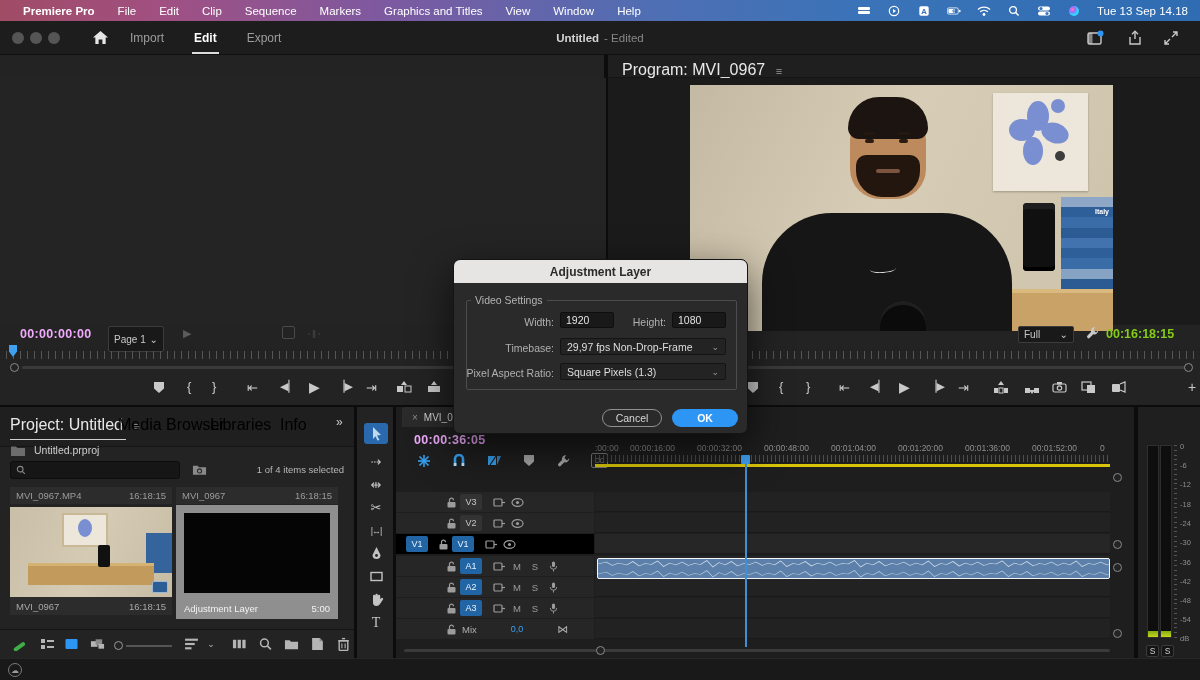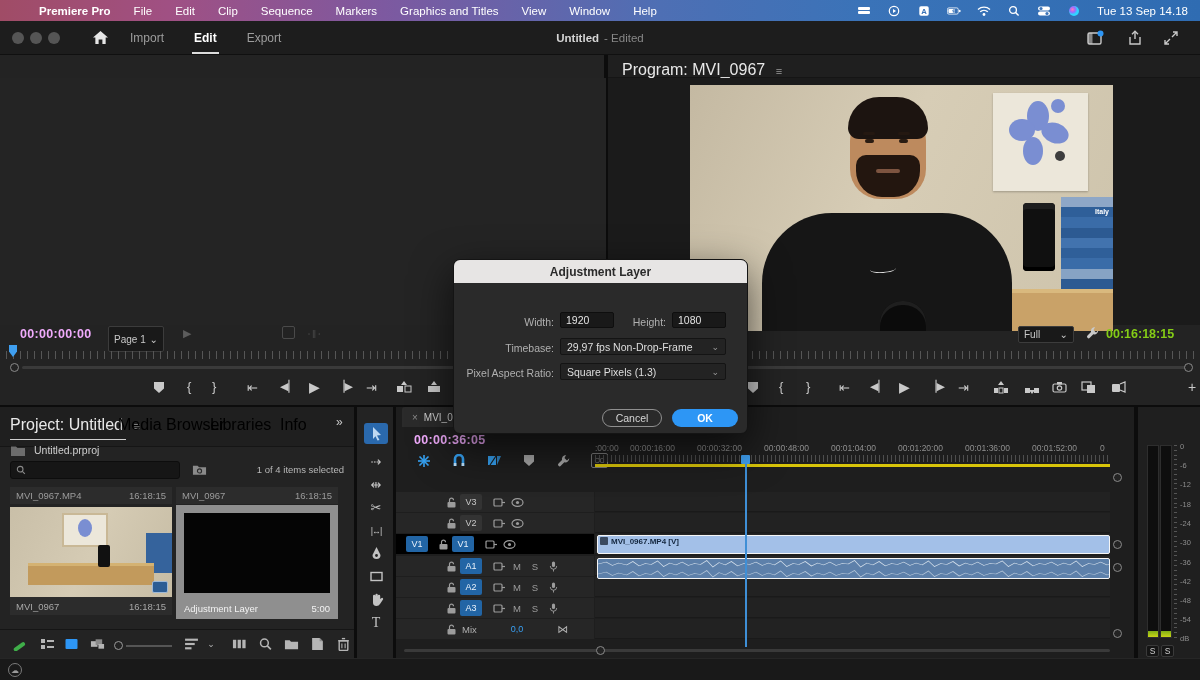--- a/index.html
+++ b/index.html
@@ -5,21 +5,21 @@
   * { margin:0; padding:0; box-sizing:border-box; }
   html,body { width:1200px; height:680px; overflow:hidden; background:#0c0c0c;
     font-family:"Liberation Sans", sans-serif; -webkit-font-smoothing:antialiased; }
   .abs { position:absolute; }
   #stage { position:relative; width:1200px; height:680px; background:#0c0c0c; }
 
   
   #menubar { left:0; top:0; width:1200px; height:21px;
     background:linear-gradient(90deg,#a04c66 0%,#a05083 14%,#7d59a0 32%,#4e6fb4 55%,#3a73b8 72%,#2f6cb2 100%);
     display:flex; align-items:center; color:#fff; font-size:11.5px; }
-  #menubar .menus { display:flex; gap:23px; padding-left:16px; align-items:center; }
+  #menubar .menus { display:flex; gap:23px; padding-left:0; align-items:center; }
   #menubar .menus .app-name { font-weight:bold; }
   #menubar .status { margin-left:auto; display:flex; gap:15px; align-items:center; padding-right:12px; }
   .apple-glyph { font-size:13px; line-height:1; }
   .mb-ic { display:inline-flex; width:15px; height:12px; align-items:center; justify-content:center; }
   .mb-ic svg { width:14px; height:12px; }
 
   
   #win-header { left:0; top:21px; width:1200px; height:34px; background:#1d1d1d; border-bottom:1px solid #101010; }
   .traffic { width:12px; height:12px; border-radius:50%; background:#555; top:11px; }
   .home-ic svg { width:17px; height:15px; }
@@ -416,20 +416,23 @@
             <path d="M9 3 L14 1 V11 L9 9" fill="none" stroke="#c9c9c9" stroke-width="1.2"></path>
           </svg></span>
       <span class="abs tr-ic" style="left:580px;top:324px;font-size:14px">+</span>
     </div>
   </div>
 
   <div id="dialog" class="abs">
     <div class="titlebar">
       <span>Adjustment Layer</span>
     </div>
+    <fieldset>
+      <legend>Video Settings</legend>
+    </fieldset>
     <span class="dlg-label" style="left:0;top:56px">Width:</span>
     <input class="dlg-input" style="left: 106px; top: 52px; width: 54px;" value="1920">
     <span class="dlg-label" style="left:112px;top:56px">Height:</span>
     <input class="dlg-input" style="left: 218px; top: 52px; width: 54px;" value="1080">
 
     <span class="dlg-label" style="left:0;top:82px">Timebase:</span>
     <div class="dlg-select" style="left:106px;top:78px;width:166px">
       <span>29,97 fps Non-Drop-Frame</span>
       <span class="chev">⌄</span>
     </div>
@@ -831,23 +834,20 @@
     </div>
 
     <div class="lane" style="top:85px"></div>
     <div class="lane" style="top:106px"></div>
     <div class="lane" style="top:127px;background:#262626"></div>
     <div class="lane" style="top:149px;background:#262626"></div>
     <div class="lane" style="top:170px"></div>
     <div class="lane" style="top:191px"></div>
     <div class="lane" style="top:212px"></div>
 
-    <div class="clip clip-video" style="left:201px;top:128px;width:513px;height:19px">
-      <span class="cv-lbl"><span class="fx-badge"></span><span>MVI_0967.MP4 [V]</span></span>
-    </div>
     <div class="clip clip-audio" style="left:201px;top:151px;width:513px;height:21px">
       <svg width="513" height="10" viewBox="0 0 500 20" preserveAspectRatio="none" style="position:absolute;left:0;top:0">
         <polyline fill="none" stroke="#e8eef6" stroke-width="1" opacity=".85" points="0,10 8,6 14,13 20,8 28,12 34,5 40,14 46,9 52,11 58,4 64,15 70,8 76,12 82,6 88,13 94,9 100,11 106,3 112,16 118,7 124,12 130,5 136,14 142,9 148,11 154,6 160,13 166,8 172,12 178,4 184,15 190,9 196,11 202,5 208,14 214,8 220,12 226,6 232,13 238,9 244,10 250,3 256,16 262,8 268,12 274,5 280,14 286,9 292,11 298,6 304,13 310,8 316,12 322,4 328,15 334,9 340,11 346,5 352,14 358,8 364,12 370,6 376,13 382,9 388,10 394,4 400,15 406,8 412,12 418,5 424,14 430,9 436,11 442,6 448,13 454,8 460,12 466,4 472,15 478,9 484,11 490,6 496,12 500,10"></polyline>
       </svg>
       <svg width="513" height="10" viewBox="0 0 500 20" preserveAspectRatio="none" style="position:absolute;left:0;top:10px">
         <polyline fill="none" stroke="#dbe5f0" stroke-width="1" opacity=".7" points="0,10 8,6 14,13 20,8 28,12 34,5 40,14 46,9 52,11 58,4 64,15 70,8 76,12 82,6 88,13 94,9 100,11 106,3 112,16 118,7 124,12 130,5 136,14 142,9 148,11 154,6 160,13 166,8 172,12 178,4 184,15 190,9 196,11 202,5 208,14 214,8 220,12 226,6 232,13 238,9 244,10 250,3 256,16 262,8 268,12 274,5 280,14 286,9 292,11 298,6 304,13 310,8 316,12 322,4 328,15 334,9 340,11 346,5 352,14 358,8 364,12 370,6 376,13 382,9 388,10 394,4 400,15 406,8 412,12 418,5 424,14 430,9 436,11 442,6 448,13 454,8 460,12 466,4 472,15 478,9 484,11 490,6 496,12 500,10"></polyline>
       </svg>
     </div>
 
     <span class="abs knob" style="left:717px;top:66px"></span>

